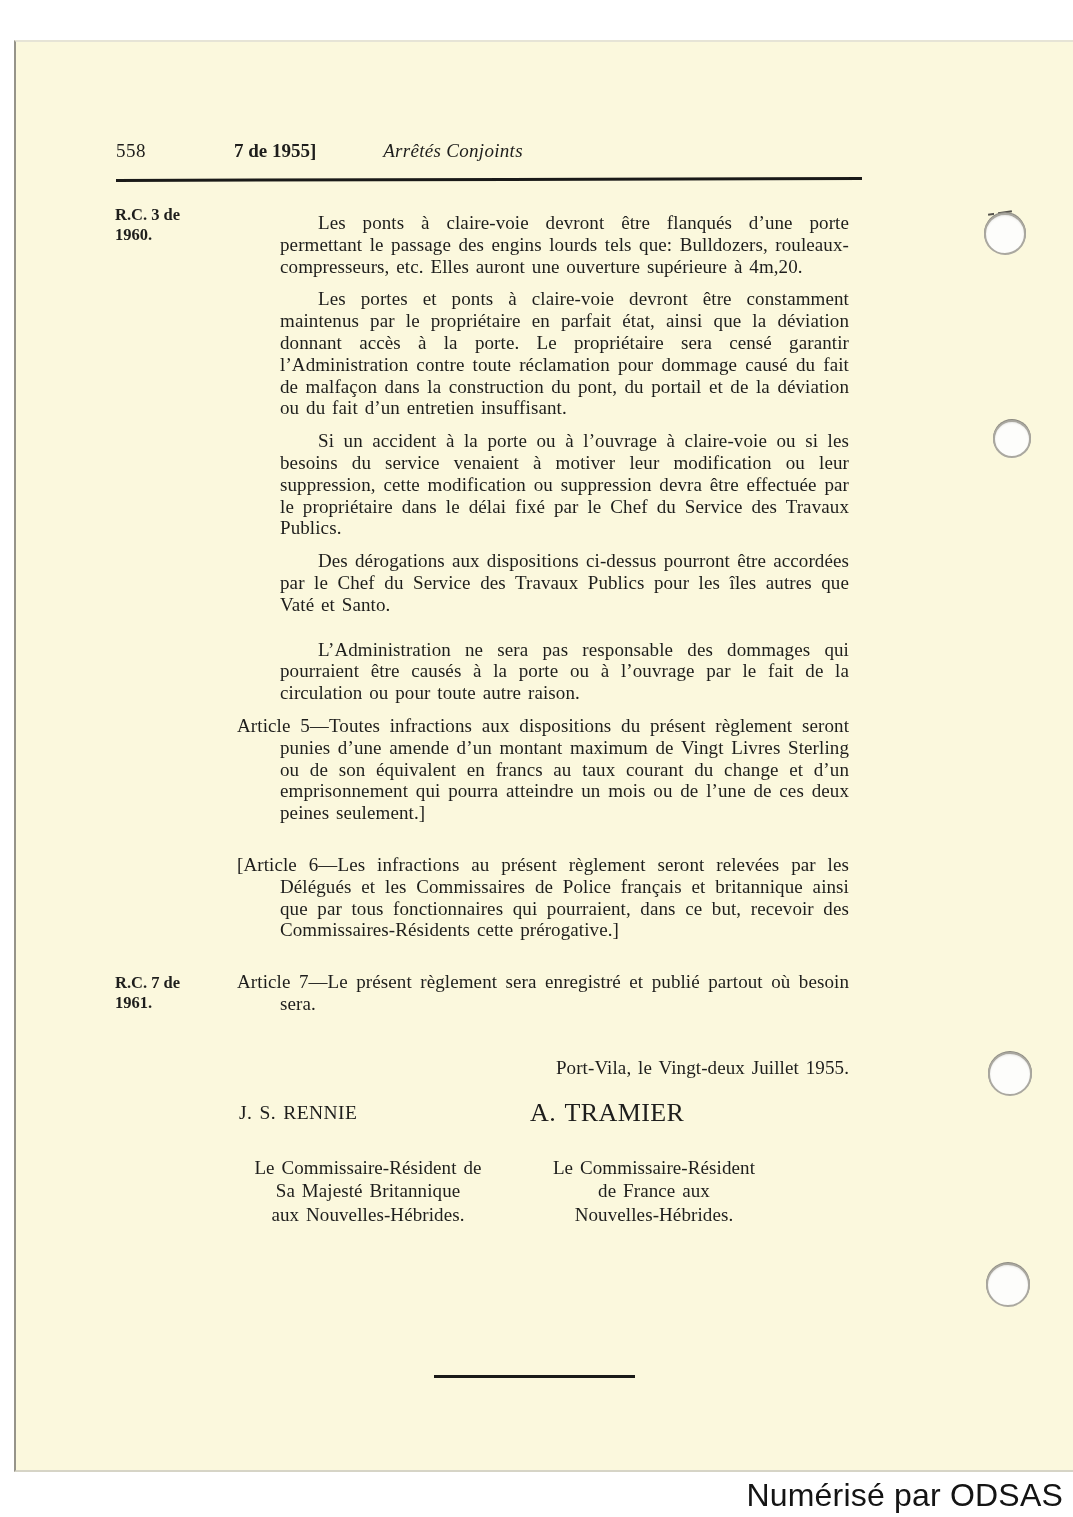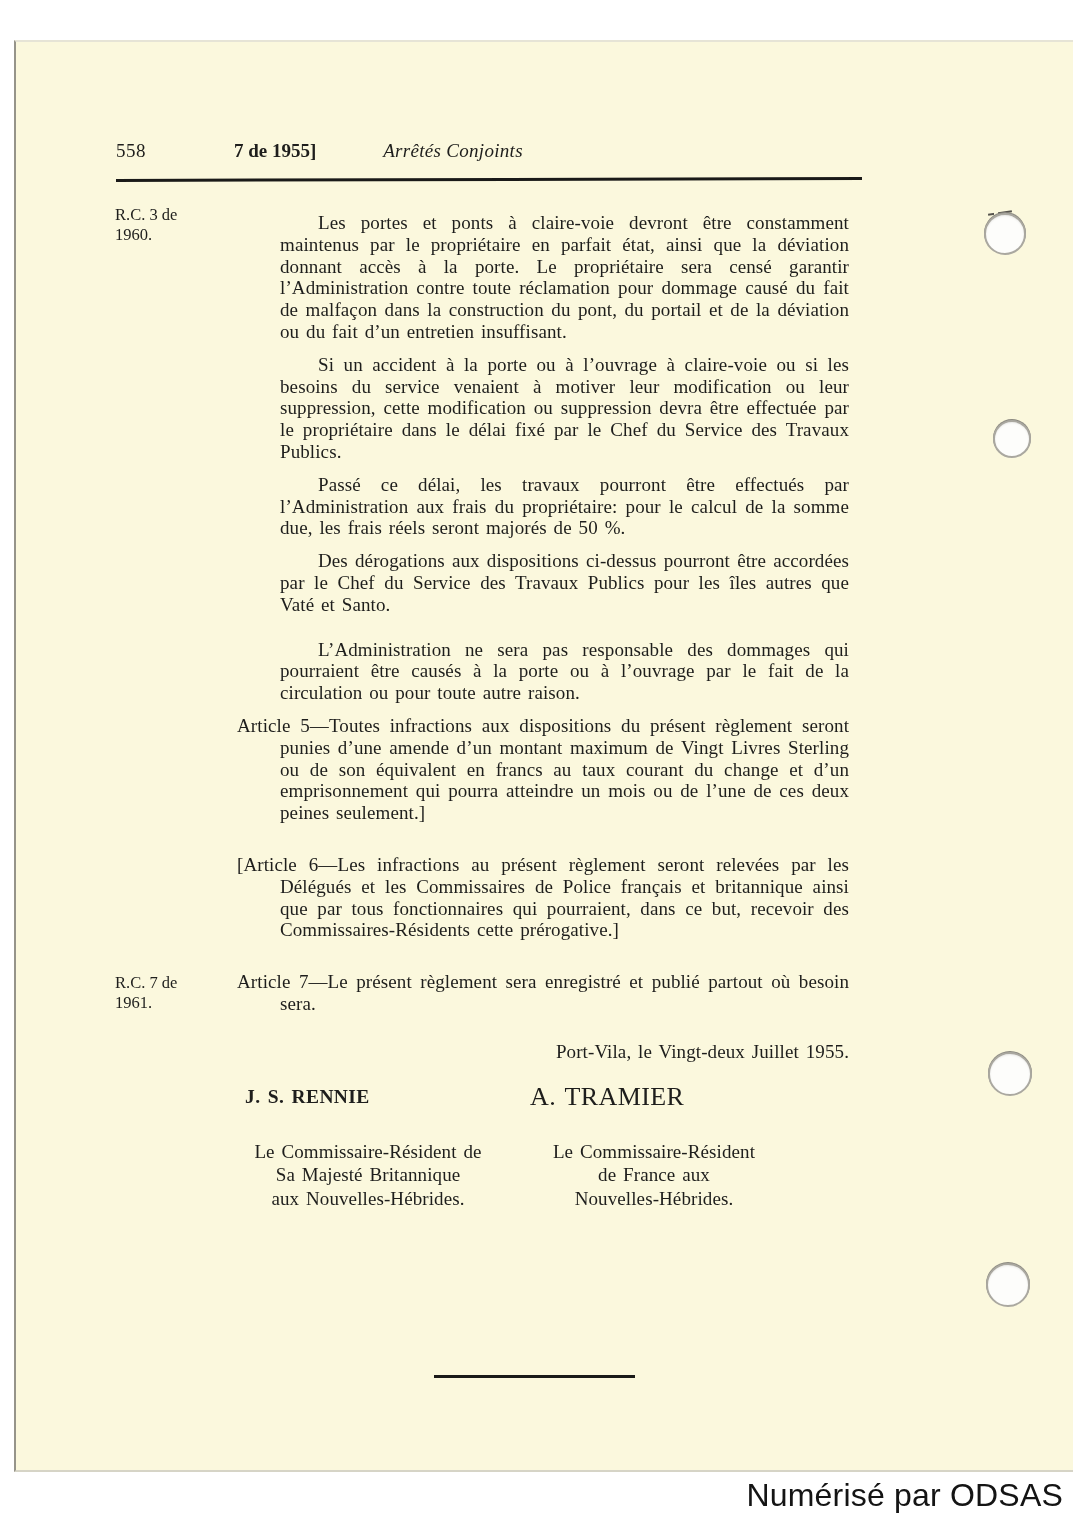--- a/index.html
+++ b/index.html
@@ -30,37 +30,37 @@
   .header-row { position: absolute; top: 98px; left: 0; width: 846px; height: 26px; font-size: 19px; }
   .page-number { position: absolute; left: 100px; top: 0; letter-spacing: 0.5px; }
   .doc-ref    { position: absolute; left: 218px; top: 0; font-weight: bold; }
   .page-title { position: absolute; left: 0; top: 0; width: 100%; text-align: center; font-style: italic; letter-spacing: 0.3px; padding-left: 14px; }
   .header-rule {
     position: absolute; top: 136px; left: 100px; width: 746px; height: 3px;
     background: #1a1a18; transform: rotate(-0.15deg);
   }
 
   
-  .sidenote { position: absolute; left: 99px; font-size: 16.5px; font-weight: normal; line-height: 19.5px; }
+  .sidenote { position: absolute; left: 99px; font-size: 16.5px; font-weight: bold; line-height: 19.5px; }
   .sidenote-1 { top: 163px; }
   .sidenote-2 { top: 931px; }
 
   
   .content {
     position: absolute; top: 170px; left: 221px; width: 612px;
     font-size: 19px; line-height: 21.8px; text-align: justify;
     word-spacing: 2px; letter-spacing: 0.1px;
   }
   .para { margin: 0 0 11px 0; padding-left: 43px; text-indent: 38px; }
   .para-last { margin-bottom: 23px; }
   .article { margin: 0 0 30px 0; padding-left: 43px; text-indent: -43px; }
-  .article-7 { margin-bottom: 26px; }
+  .article-7 { margin-bottom: 42px; }
   .dateline { margin: 0 0 23px 0; padding-left: 233px; text-align: right; text-indent: 0; }
   .names-row { position: relative; height: 25px; margin-bottom: 29px; text-align: left; }
-  .name-left  { position: absolute; left: 8px;   top: 0; font-size: 19.5px; letter-spacing: 0.4px; font-weight: bold; }
+  .name-left  { position: absolute; left: 2px;   top: 0; font-size: 19.5px; letter-spacing: 0.4px; }
   .name-right { position: absolute; left: 293px; top: 0; font-size: 26px; letter-spacing: 0.4px; text-align: center; }
   .sig-row { display: flex; text-align: center; line-height: 23.6px; }
   .sig-block-left  { margin-left: 2px;  width: 258px; }
   .sig-block-right { margin-left: 42px; width: 230px; }
 
   
   .section-divider {
     position: absolute; top: 1333px; left: 418px; width: 201px; height: 3px;
     background: #1a1a18;
   }
@@ -102,23 +102,23 @@
   <div class="sidenote sidenote-1">
     <div>R.C. 3 de</div>
     <div>1960.</div>
   </div>
   <div class="sidenote sidenote-2">
     <div>R.C. 7 de</div>
     <div>1961.</div>
   </div>
 
   <div class="content">
+    <p class="para">Les ponts à claire-voie devront être flanqués d’une porte permettant le passage des engins lourds tels que: Bulldozers, rouleaux-compresseurs, etc. Elles auront une ouverture supérieure à 4m,20.</p>
     <p class="para">Les portes et ponts à claire-voie devront être constamment maintenus par le propriétaire en parfait état, ainsi que la déviation donnant accès à la porte. Le propriétaire sera censé garantir l’Administration contre toute réclamation pour dommage causé du fait de malfaçon dans la construction du pont, du portail et de la déviation ou du fait d’un entretien insuffisant.</p>
     <p class="para">Si un accident à la porte ou à l’ouvrage à claire-voie ou si les besoins du service venaient à motiver leur modification ou leur suppression, cette modification ou suppression devra être effectuée par le propriétaire dans le délai fixé par le Chef du Service des Travaux Publics.</p>
-    <p class="para">Passé ce délai, les travaux pourront être effectués par l’Administration aux frais du propriétaire: pour le calcul de la somme due, les frais réels seront majorés de 50 %.</p>
     <p class="para para-last">Des dérogations aux dispositions ci-dessus pourront être accordées par le Chef du Service des Travaux Publics pour les îles autres que Vaté et Santo.</p>
     <p class="para">L’Administration ne sera pas responsable des dommages qui pourraient être causés à la porte ou à l’ouvrage par le fait de la circulation ou pour toute autre raison.</p>
 
     <p class="article"><span>Article 5</span><span>—Toutes infractions aux dispositions du présent règlement seront punies d’une amende d’un montant maximum de Vingt Livres Sterling ou de son équivalent en francs au taux courant du change et d’un emprisonnement qui pourra atteindre un mois ou de l’une de ces deux peines seulement.]</span></p>
     <p class="article"><span>[Article 6</span><span>—Les infractions au présent règlement seront relevées par les Délégués et les Commissaires de Police français et britannique ainsi que par tous fonctionnaires qui pourraient, dans ce but, recevoir des Commissaires-Résidents cette prérogative.]</span></p>
     <p class="article article-7"><span>Article 7</span><span>—Le présent règlement sera enregistré et publié partout où besoin sera.</span></p>
 
     <p class="dateline">Port-Vila, le Vingt-deux Juillet 1955.</p>
 
     <div class="names-row">

